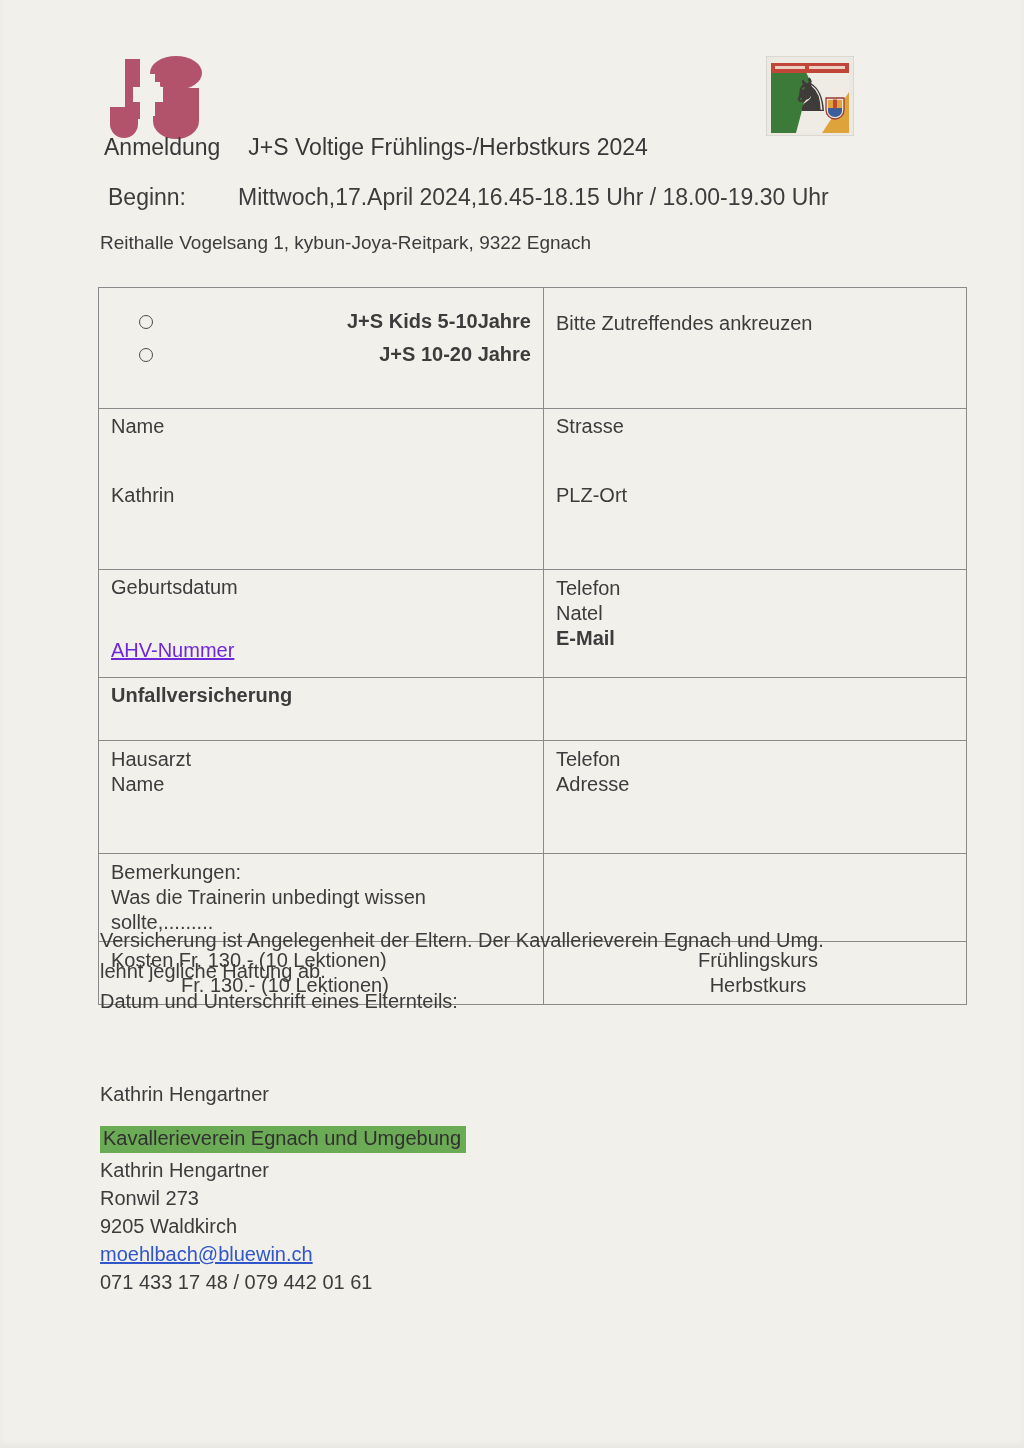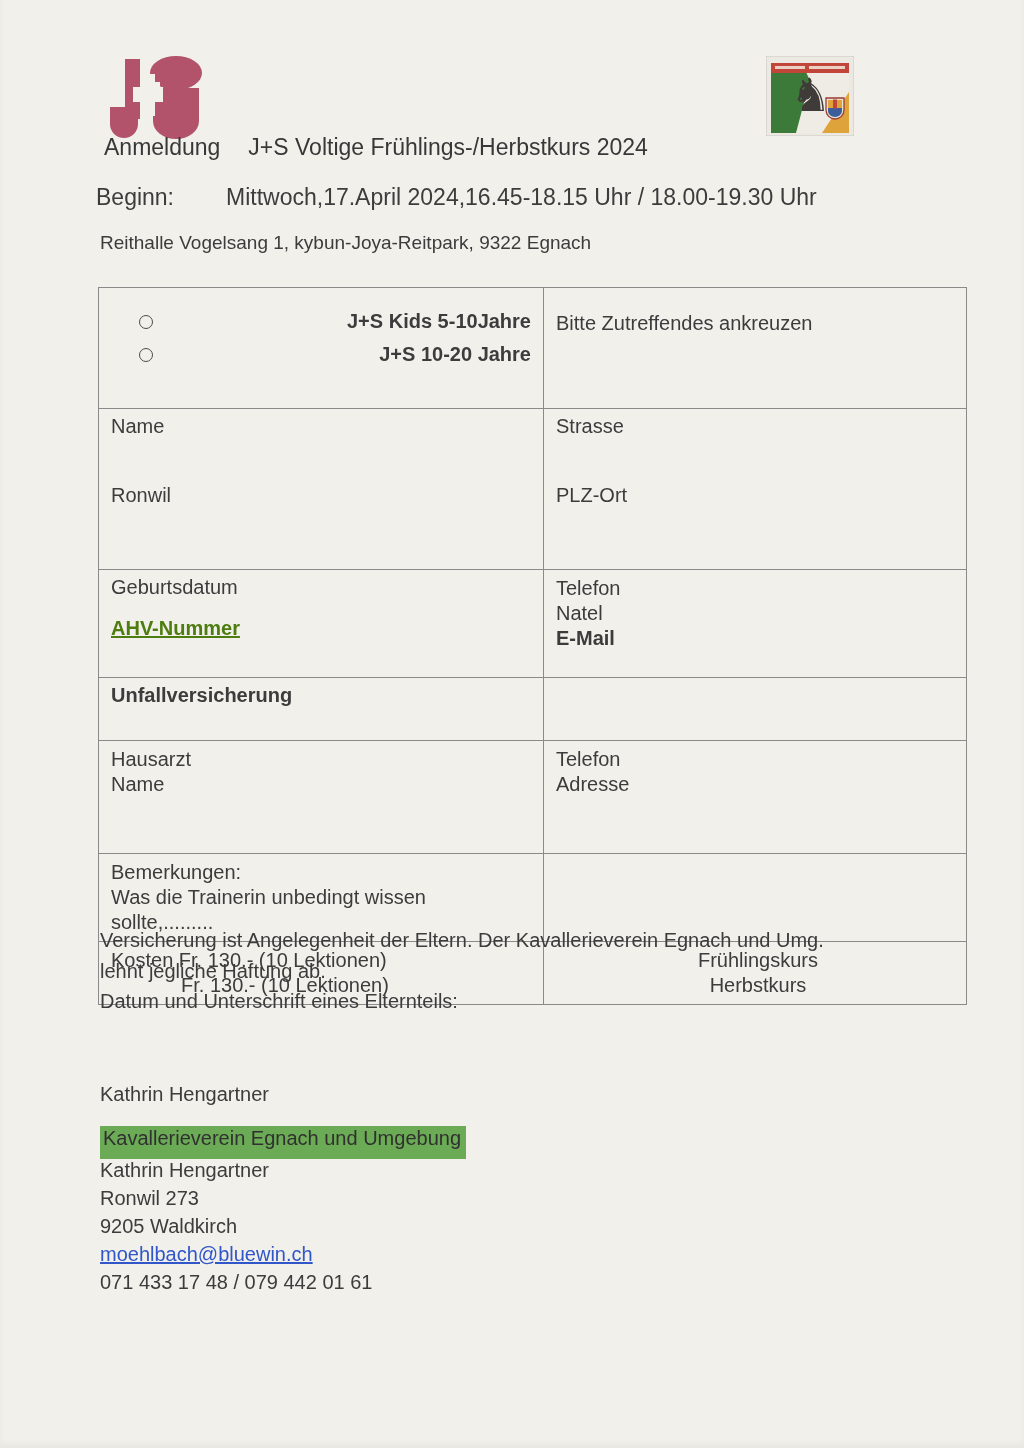--- a/index.html
+++ b/index.html
@@ -11,21 +11,21 @@
     color:#3c3c3c;
     overflow:hidden;
     box-shadow:inset 0 -4px 6px rgba(0,0,0,0.04);
   }
 
   
   .js-logo{position:absolute;left:105px;top:45px;width:102px;height:95px;}
   .club-emblem{position:absolute;left:766px;top:56px;width:88px;height:80px;}
   .title{position:absolute;left:104px;top:134px;font-size:23px;font-weight:normal;color:#383838;white-space:nowrap;}
   .title .gap{display:inline-block;width:28px;}
-  .begin-line{position:absolute;left:96px;top:184px;font-size:23px;white-space:nowrap;}
+  .begin-line{position:absolute;left:108px;top:184px;font-size:23px;white-space:nowrap;}
   .begin-line .gap{display:inline-block;width:52px;}
   .location{position:absolute;left:100px;top:232px;font-size:19px;}
 
   
   .form-table{
     position:absolute;left:98px;top:287px;
     width:790px;border-collapse:collapse;table-layout:fixed;
     font-size:20px;color:#3c3c3c;
   }
   .form-table td{
@@ -46,32 +46,32 @@
 
   .h-92{height:92px;}
   .h-148{height:148px;}
   .h-95{height:95px;}
   .h-50{height:50px;}
   .h-100{height:100px;}
   .h-71{height:71px;}
   .h-47{height:47px;}
 
   .second-label{margin-top:46px;}
-  .ahv{color:#4d7c0f;text-decoration:underline;margin-top:18px;display:inline-block;font-weight:bold;}
+  .ahv{color:#6d28d9;text-decoration:underline;margin-top:40px;display:inline-block;}
   .stack div{line-height:25px;}
   .bold{font-weight:bold;}
   .kosten-indent{padding-left:70px;}
   .kurs-pad{padding-left:6px;text-align:center;}
   .bem div{line-height:25px;}
 
   
   .para{position:absolute;left:100px;font-size:20px;line-height:31px;}
   .sig{position:absolute;left:100px;font-size:20px;}
   .highlight{
-    display:inline-block;background:#6cab55;padding:1px 5px 9px 3px;color:#303030;
+    display:inline-block;background:#6cab55;padding:1px 5px 3px 3px;color:#303030;
   }
   .addr{position:absolute;left:100px;font-size:20px;line-height:28px;}
   .email-link{color:#3156c9;text-decoration:underline;cursor:pointer;}
 </style>
 </head>
 <body>
 
 <div class="page">
 
   <div class="js-logo">
@@ -136,21 +136,21 @@
         </div>
       </td>
       <td class="c-right instr-cell">
         <span>Bitte Zutreffendes ankreuzen</span>
       </td>
     </tr>
 
     <tr>
       <td class="c-left h-148">
         <div>Name</div>
-        <div class="second-label">Ronwil</div>
+        <div class="second-label">Kathrin</div>
       </td>
       <td class="c-right">
         <div>Strasse</div>
         <div class="second-label">PLZ-Ort</div>
       </td>
     </tr>
 
     <tr>
       <td class="c-left h-95">
         <div>Geburtsdatum</div>

